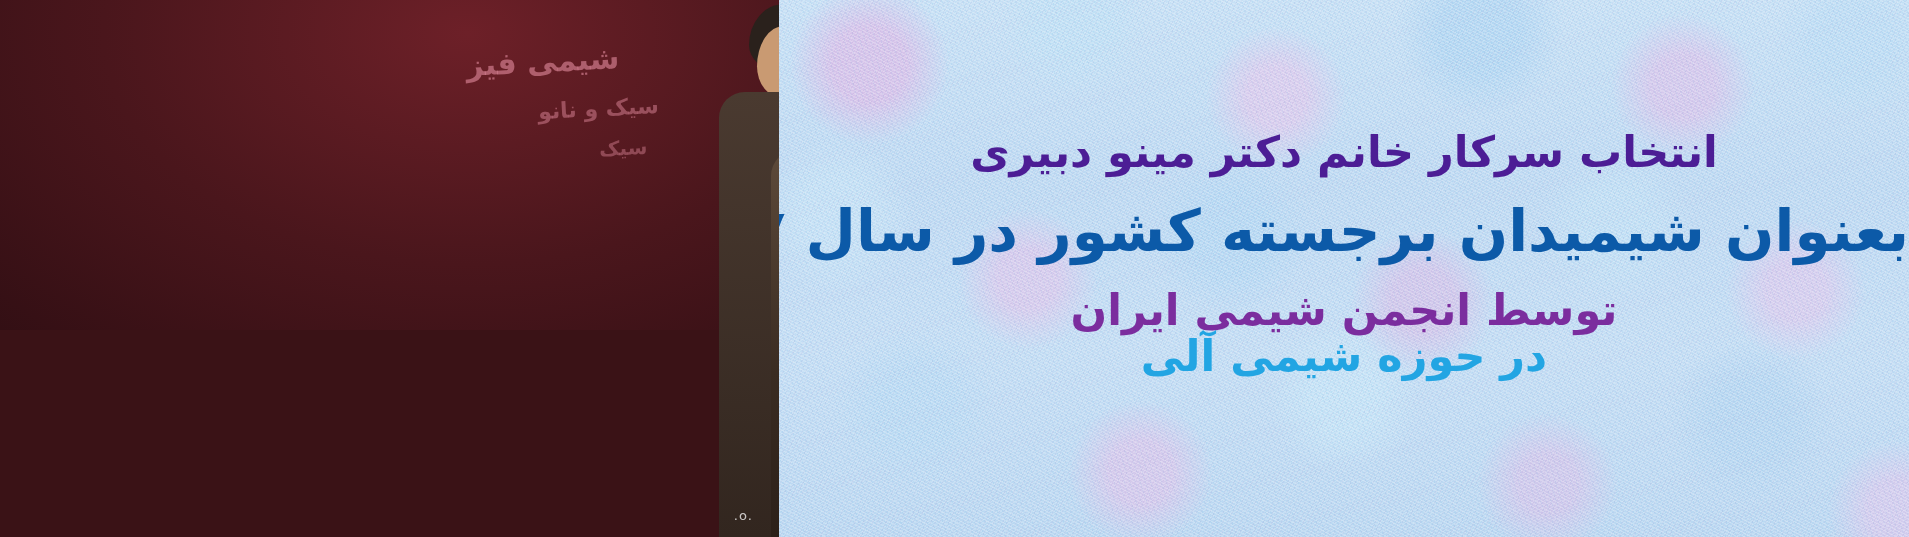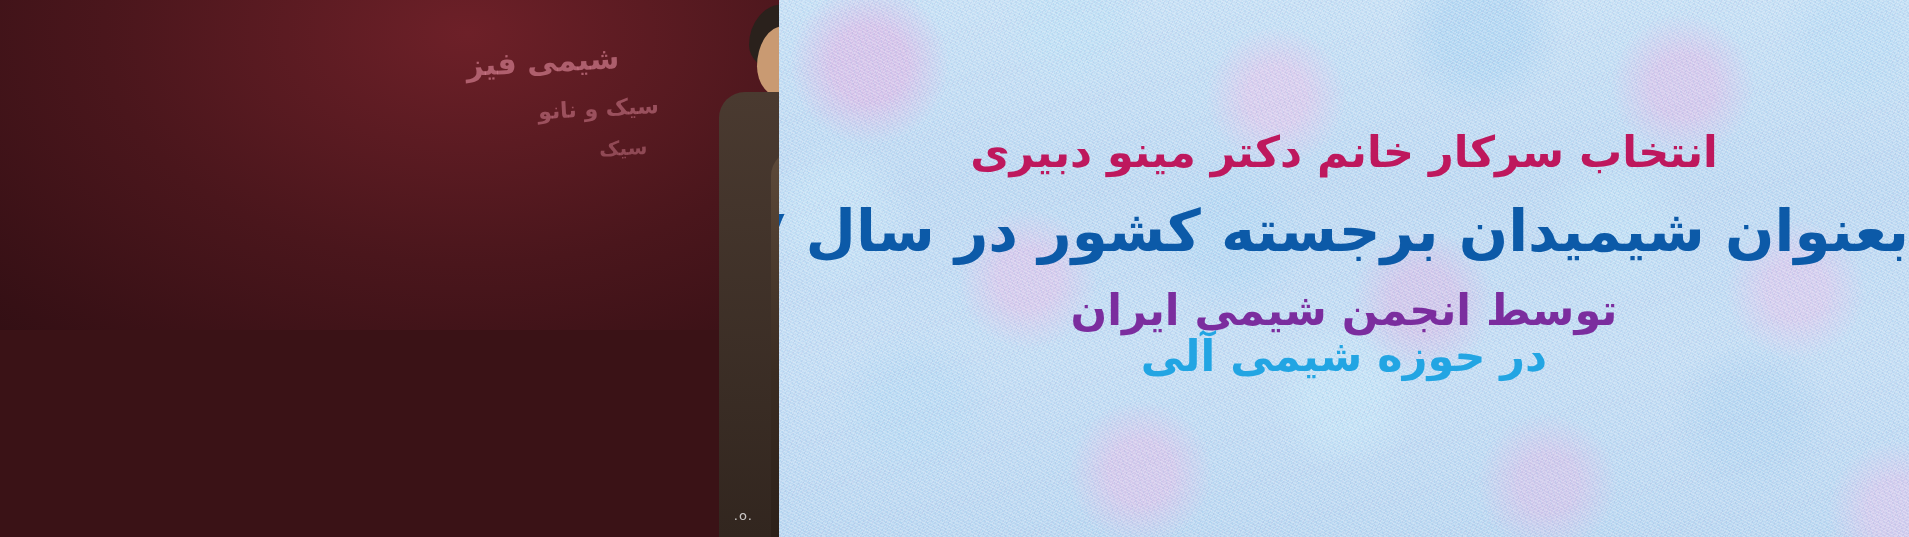--- a/index.html
+++ b/index.html
@@ -149,21 +149,21 @@
 </head>
 <body>
 
 <div id="banner">
 
   <div id="text-panel">
     <div id="panel-texture"></div>
     <div id="panel-grain"></div>
 
     <div id="headline-stack">
-      <div class="headline-line line-1" style="color: #be185d;">انتخاب سرکار خانم دکتر مینو دبیری</div>
+      <div class="headline-line line-1" style="color: #4c1d95;">انتخاب سرکار خانم دکتر مینو دبیری</div>
       <div class="headline-line line-2" style="color: rgb(12, 90, 168);">بعنوان شیمیدان برجسته کشور در سال ۱۳۹۷</div>
       <div class="headline-line line-4" style="color: rgb(123, 45, 158);">توسط انجمن شیمی ایران</div>
       <div class="headline-line line-3" style="color: rgb(34, 165, 227);">در حوزه شیمی آلی</div>
     </div>
   </div>
 
   <div id="photo">
     <div id="photo-scene">
 
       <div class="backdrop"></div>

